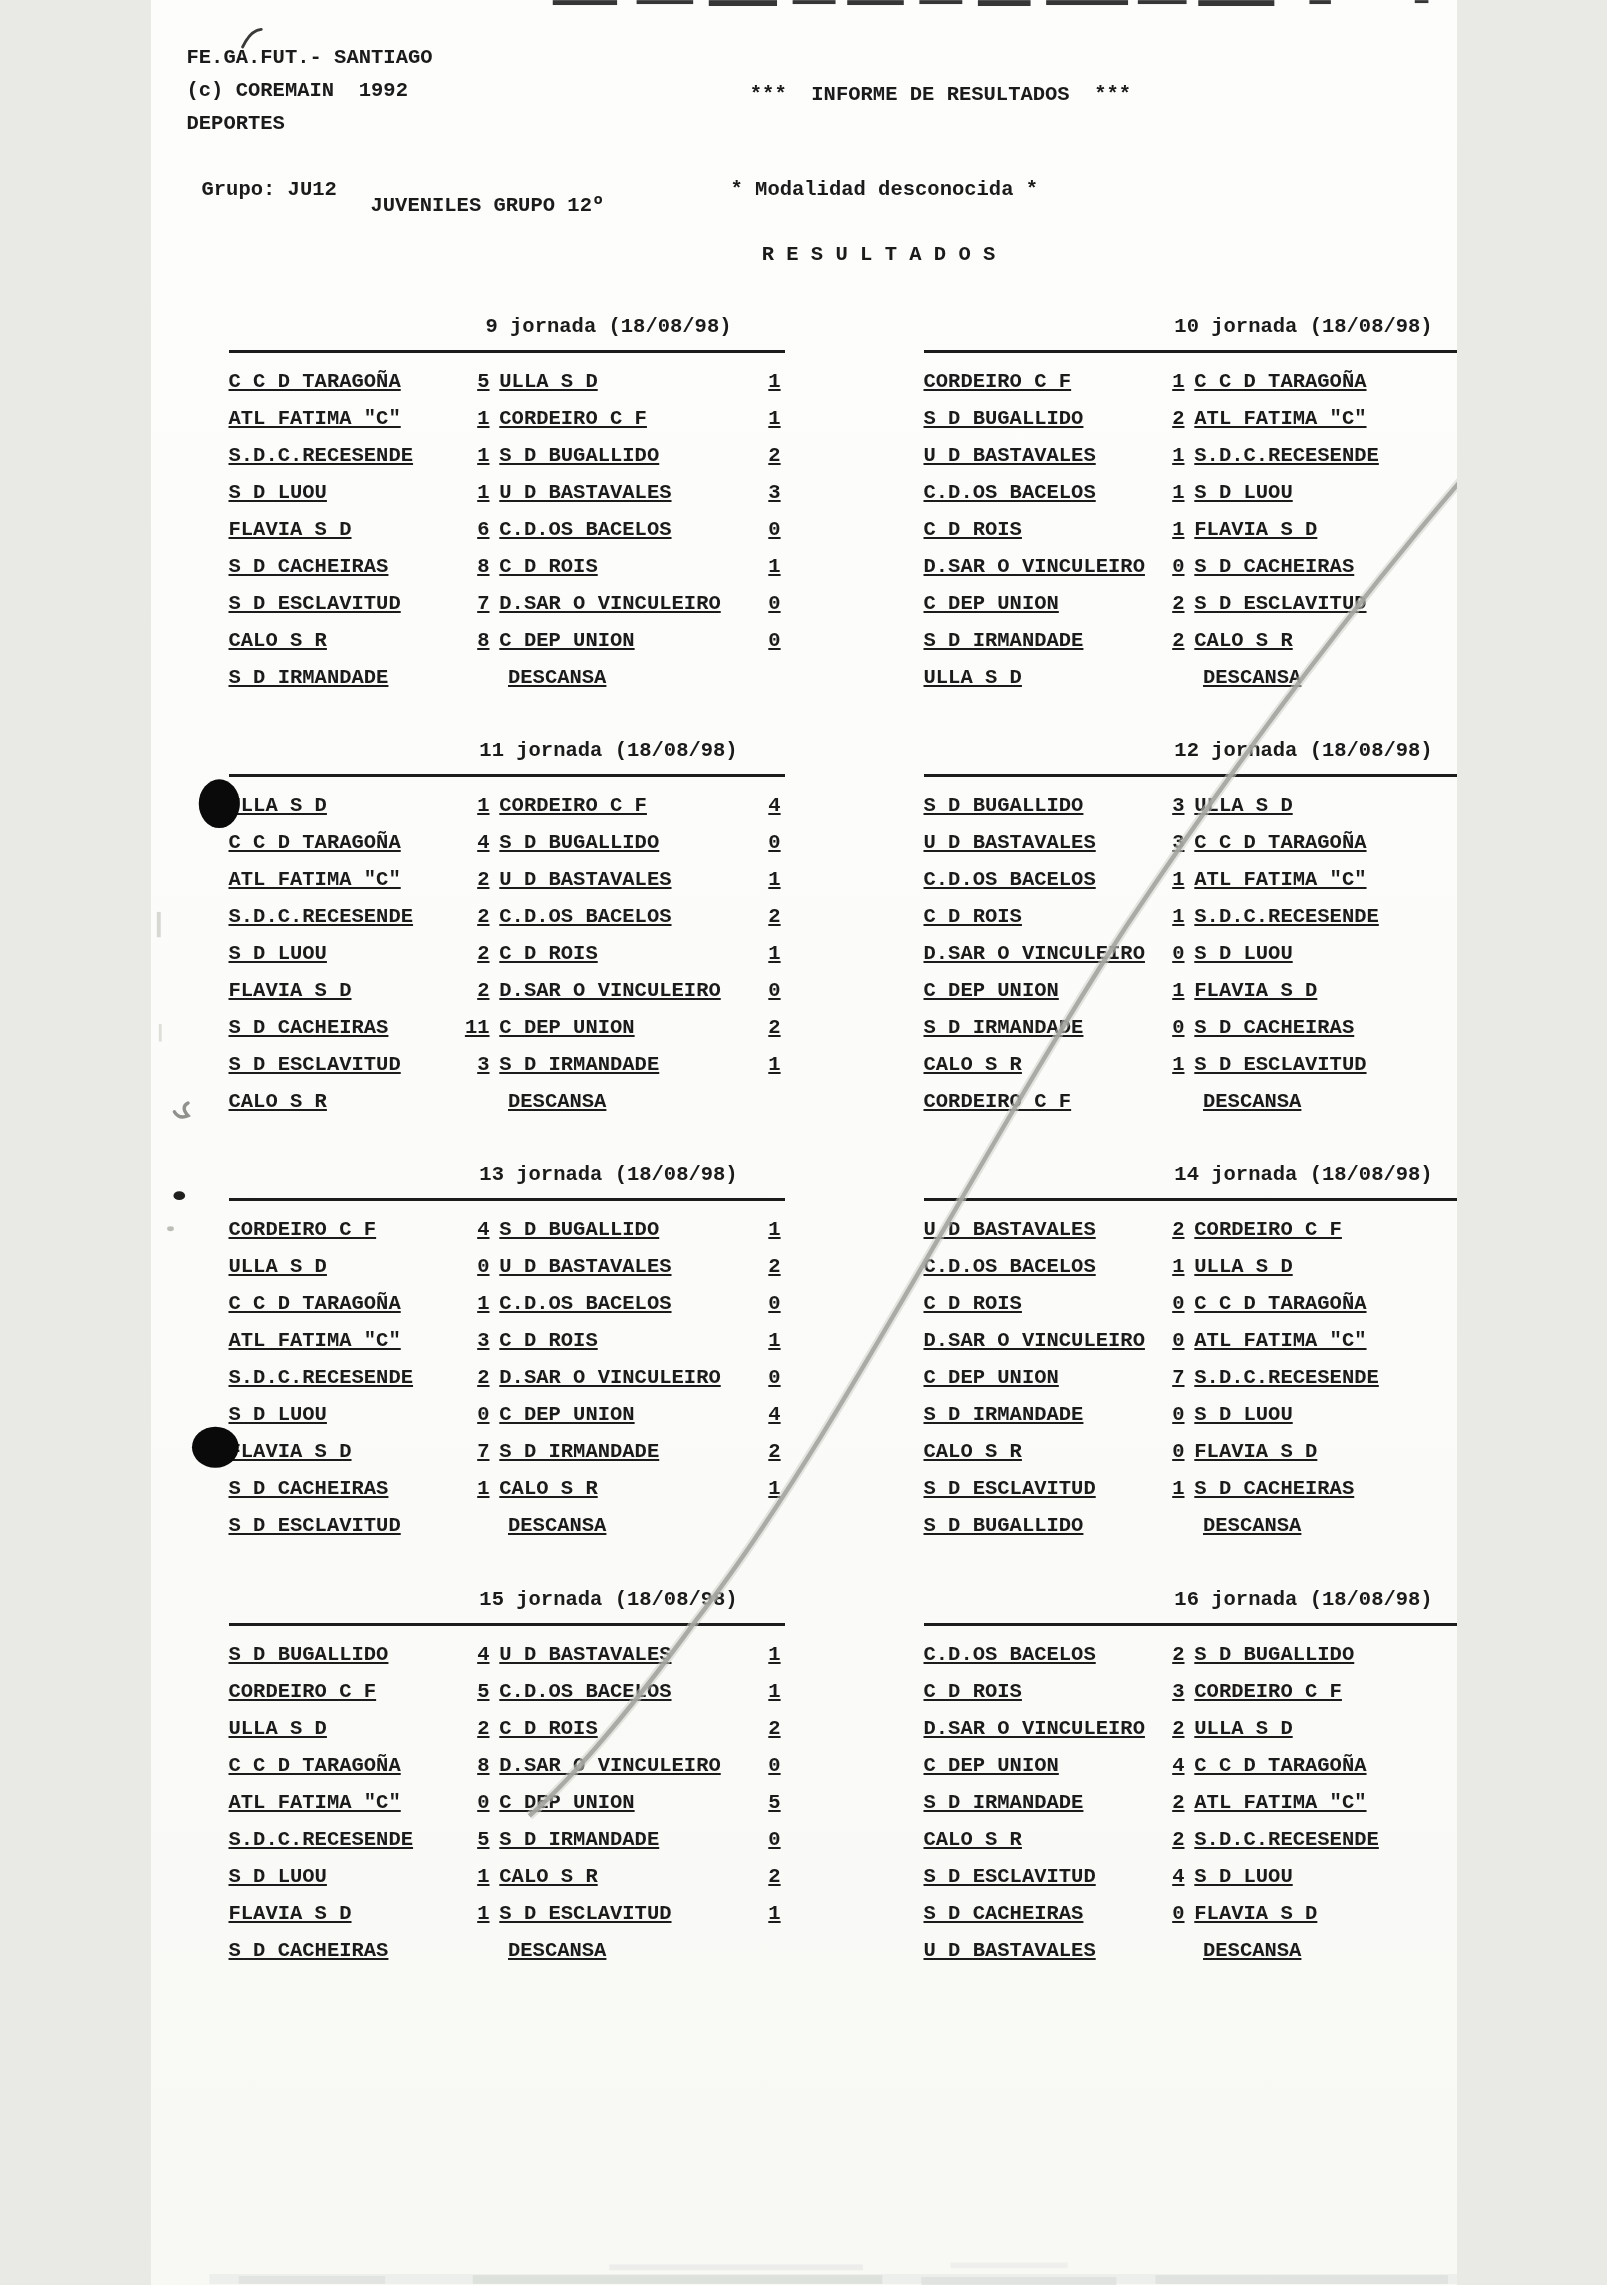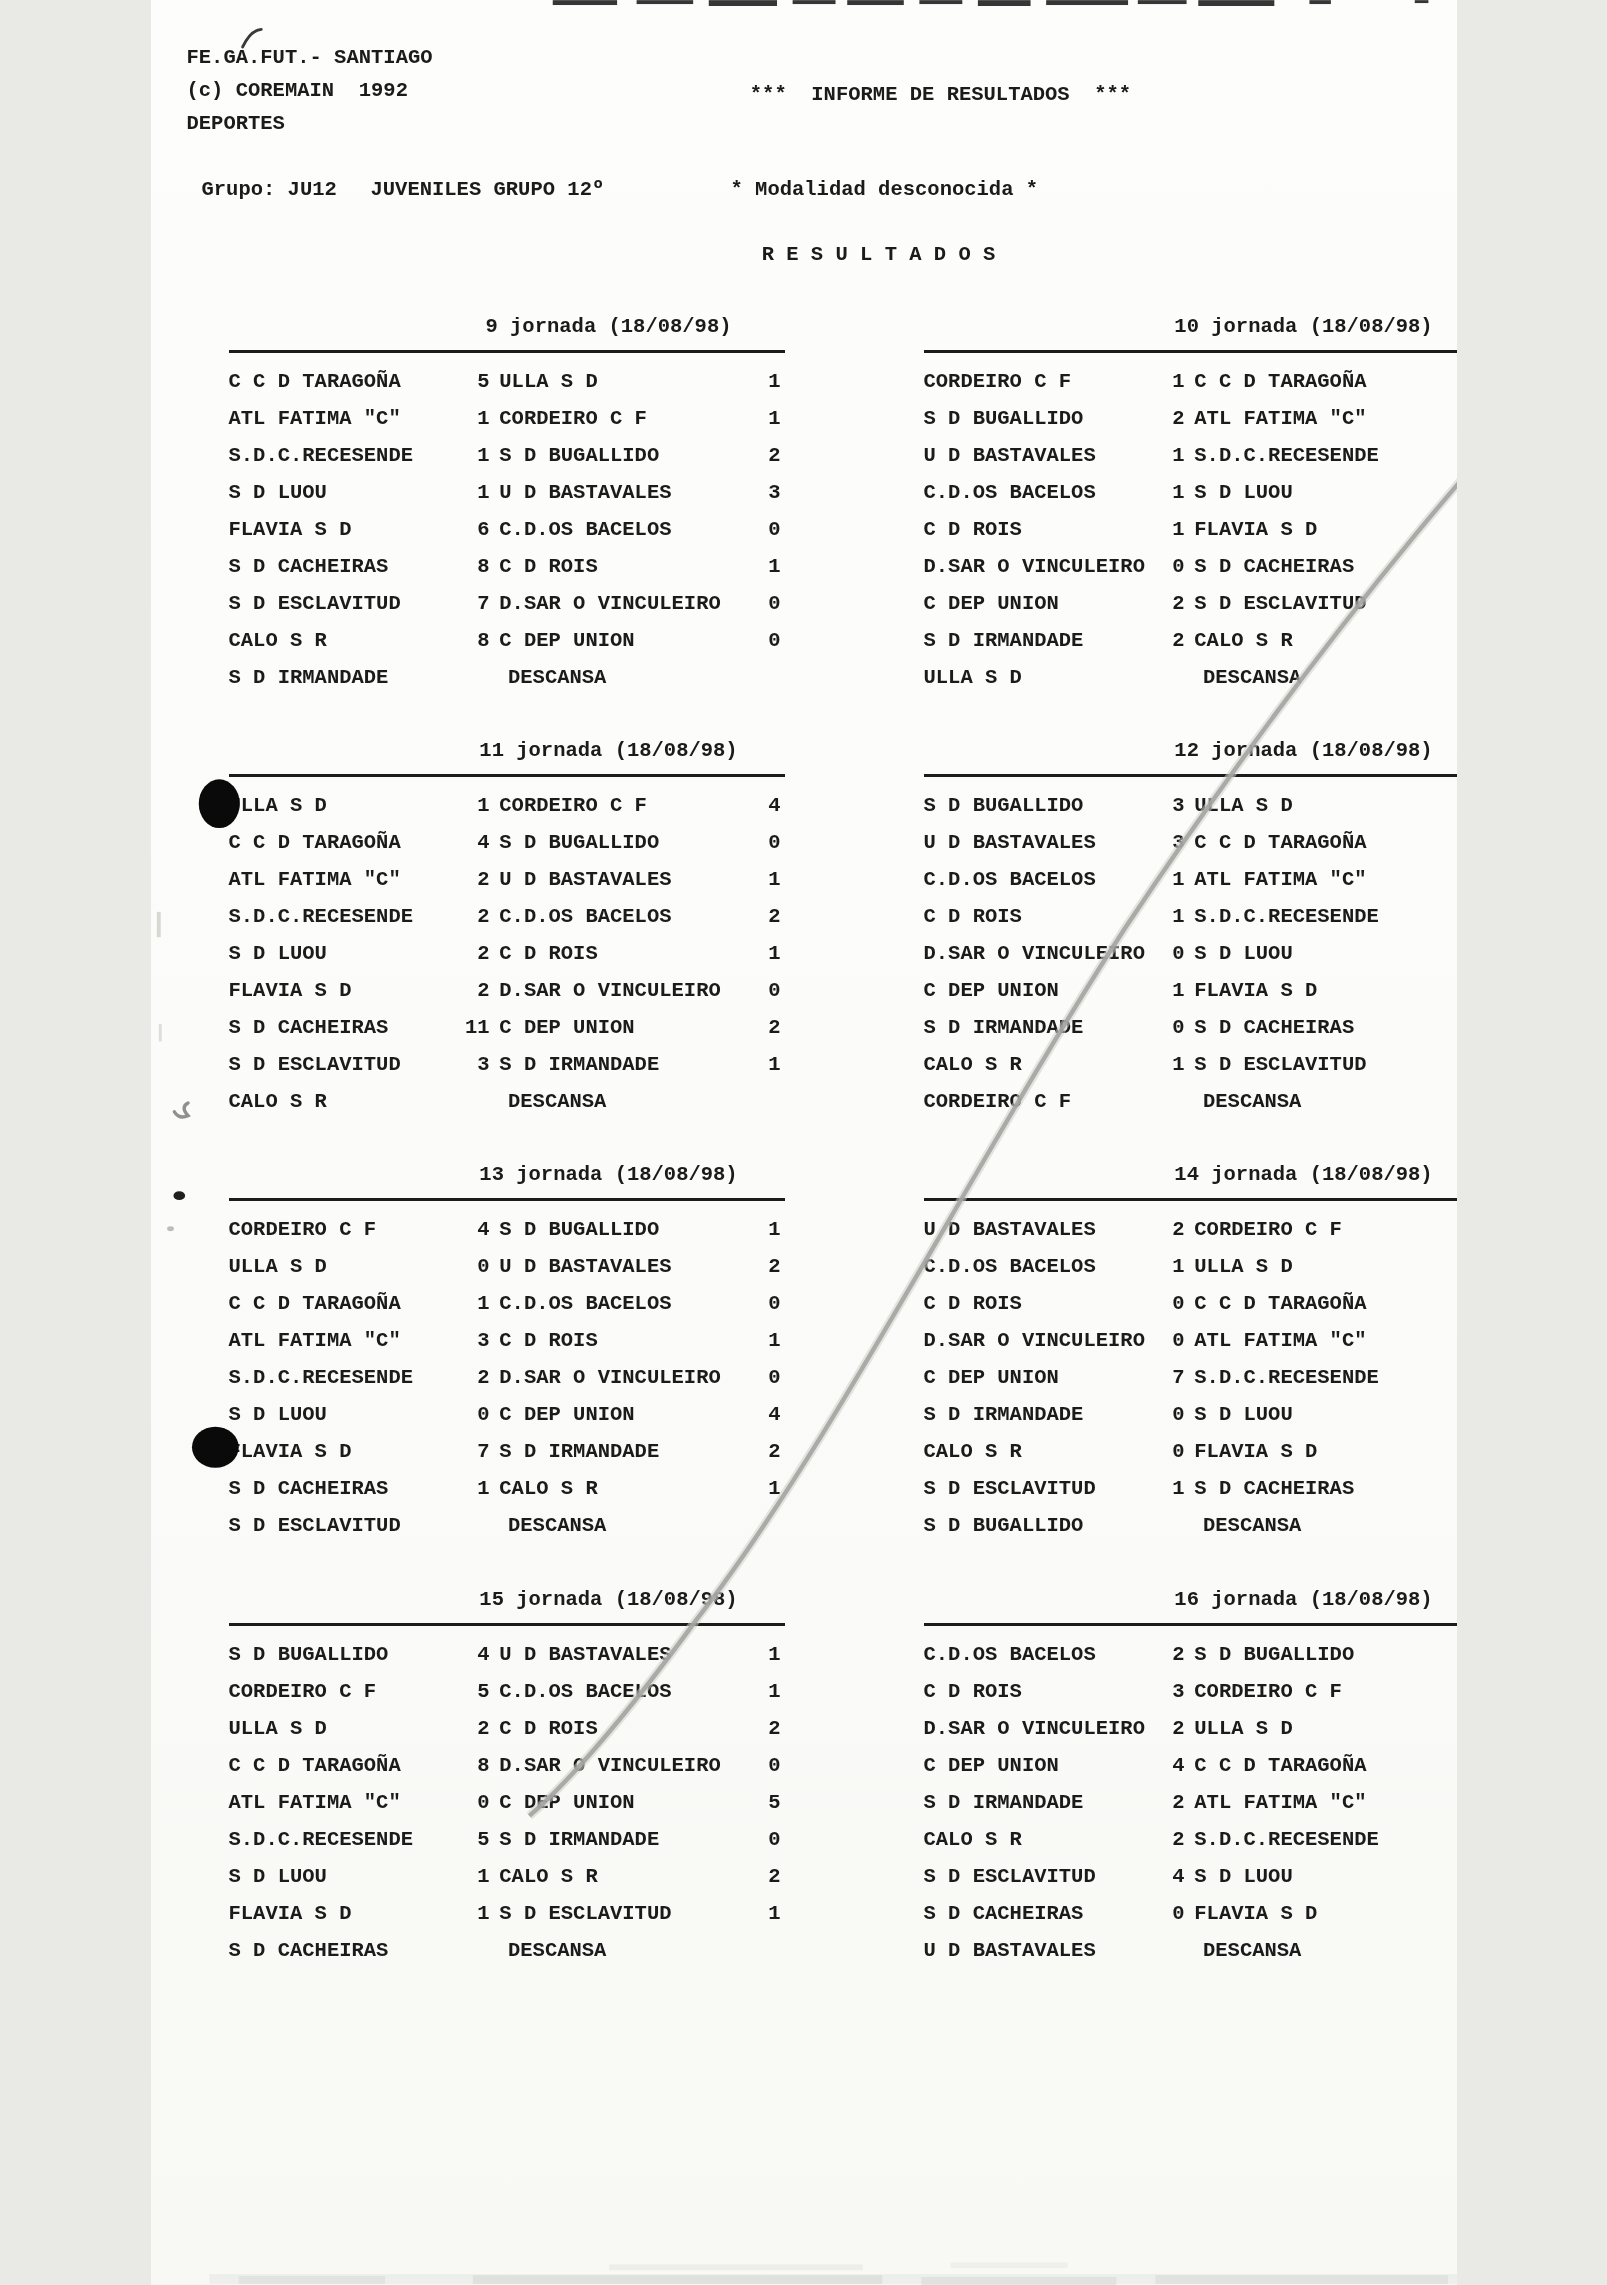--- a/index.html
+++ b/index.html
@@ -18,21 +18,21 @@
     font-weight:700;
     color:var(--ink);
     font-size:20.5px;
   }
   .abs{position:absolute;white-space:pre;}
   .hdr-line{line-height:25px;}
   .center-x{transform:translateX(-50%);text-align:right;}
   .jornada{position:absolute;width:556px;}
   .jtitle{position:absolute;left:102px;top:0;width:556px;text-align:center;line-height:25px;}
   .jrule{position:absolute;left:0;top:36px;width:556px;height:2.9px;background:var(--rule);}
-  .jrows{position:absolute;left:0;top:49px;width:556px;}
+  .jrows{position:absolute;left:0;top:49px;width:556px;text-decoration:underline;}
   .match-row{
     display:grid;
     grid-template-columns:226px 35px 1fr 41px;
     line-height:37px;height:37px;
   }
   .match-row .t1{overflow:visible;white-space:pre;}
   .match-row .s1{text-align:right;white-space:pre;}
   .match-row .t2{padding-left:9.8px;white-space:pre;}
   .match-row .s2{text-align:right;padding-right:3.9px;white-space:pre;}
   .match-row .note{padding-left:18.5px;white-space:pre;}
@@ -47,21 +47,21 @@
   <div class="abs hdr-line" style="left:36px;top:78px;">(c) COREMAIN  1992</div>
   <div class="abs hdr-line" style="left:36px;top:111px;">DEPORTES</div>
 
   <div class="abs hdr-line center-x" style="left:790px;top:82px;">***  INFORME DE RESULTADOS  ***</div>
 
   <div class="abs hdr-line" style="left:1334px;top:45px;">Fecha : 07/04/99</div>
   <div class="abs hdr-line" style="left:1334px;top:78px;text-align:center;">Hora  : 22:46:54</div>
   <div class="abs hdr-line" style="left:1334px;top:111px;">Página :       2</div>
 
   <div class="abs hdr-line" style="left:51px;top:177px;">Grupo: JU12</div>
-  <div class="abs hdr-line" style="left:220px;top:177px;">JUVENILES GRUPO 12º</div>
+  <div class="abs hdr-line" style="left:220px;top:193px;">JUVENILES GRUPO 12º</div>
   <div class="abs hdr-line" style="left:580px;top:177px;">* Modalidad desconocida *</div>
 
   <div class="abs hdr-line center-x" style="left:728px;top:242px;font-family:Liberation Mono, monospace;">R E S U L T A D O S</div>
 
   <div id="jornadas-layer">
       <section class="jornada" style="left: 78px; top: 314px;">
     <div class="jtitle">9 jornada (18/08/98)</div>
     <div class="jrule"></div>
     <div class="jrows">
           <div class="match-row">

